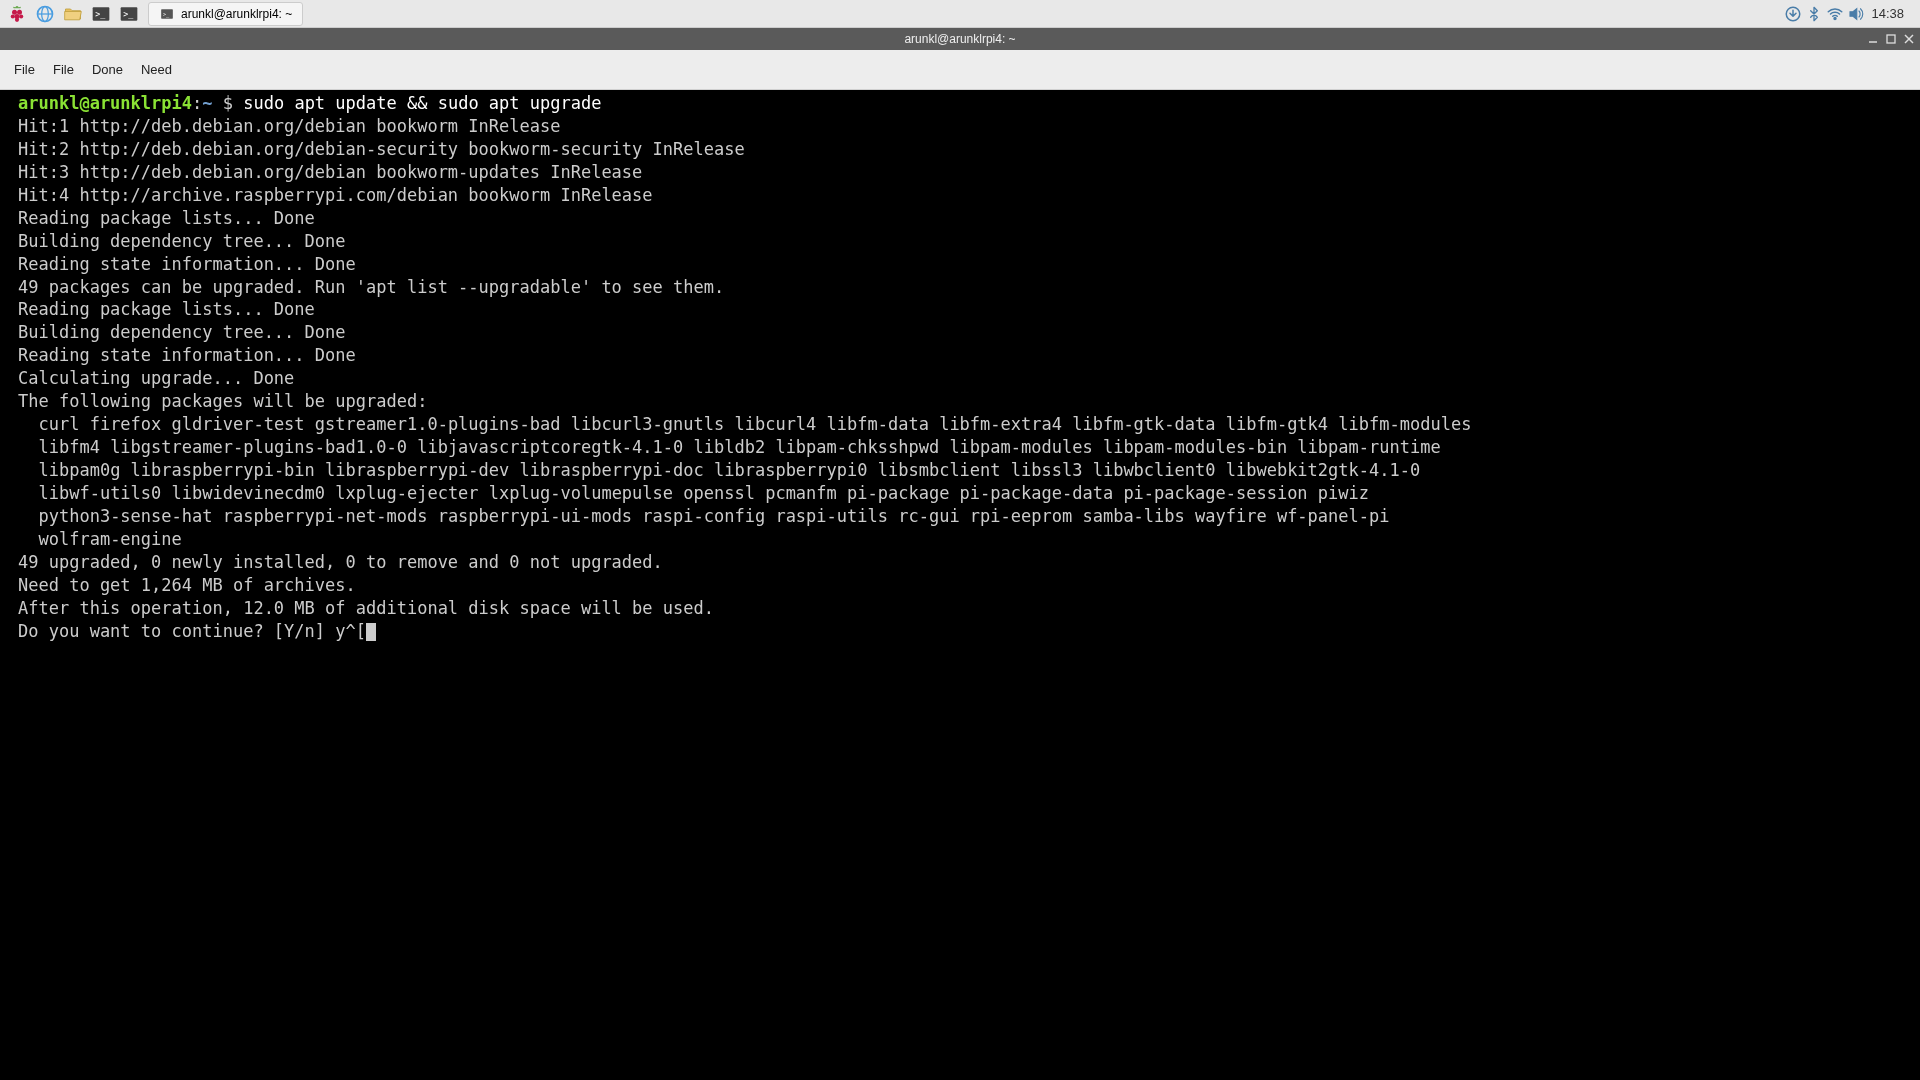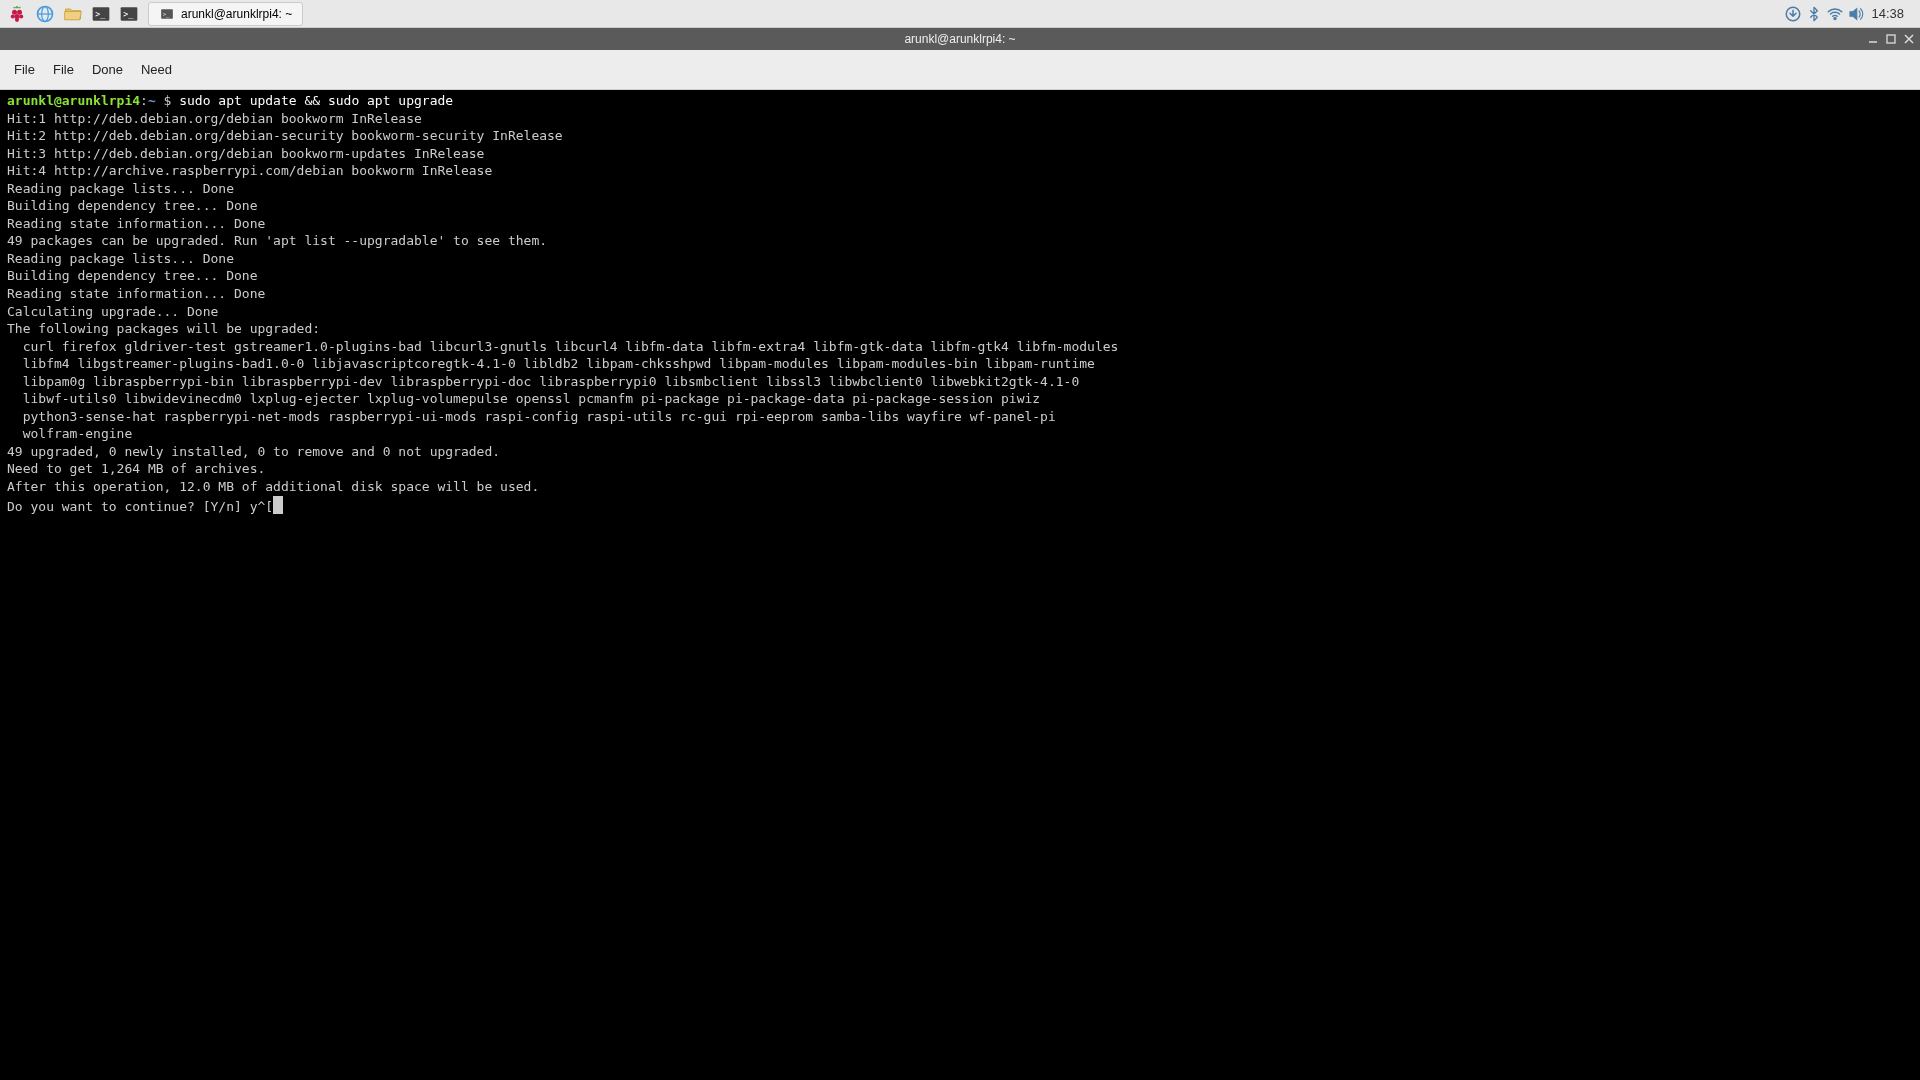--- a/index.html
+++ b/index.html
@@ -77,23 +77,23 @@
     color: #222;
     cursor: pointer;
     border-radius:2px;
   }
 
   .terminal-body {
     flex: 1;
     background: #000;
     color: #ccc;
     font-family: "DejaVu Sans Mono", "Liberation Mono", monospace;
-    font-size: 13px;
+    font-size: 17px;
     line-height: 1.35;
-    padding: 2px 7px;
+    padding: 2px 18px;
     white-space: pre-wrap;
     overflow: hidden;
   }
   .prompt-user { color: #8ae234; font-weight: bold; }
   .prompt-path { color: #729fcf; font-weight: bold; }
   .prompt-dollar { color: #ccc; }
   .cmd { color: #fff; }
   .cursor-block {
     display:inline-block;
     width: 10px;

